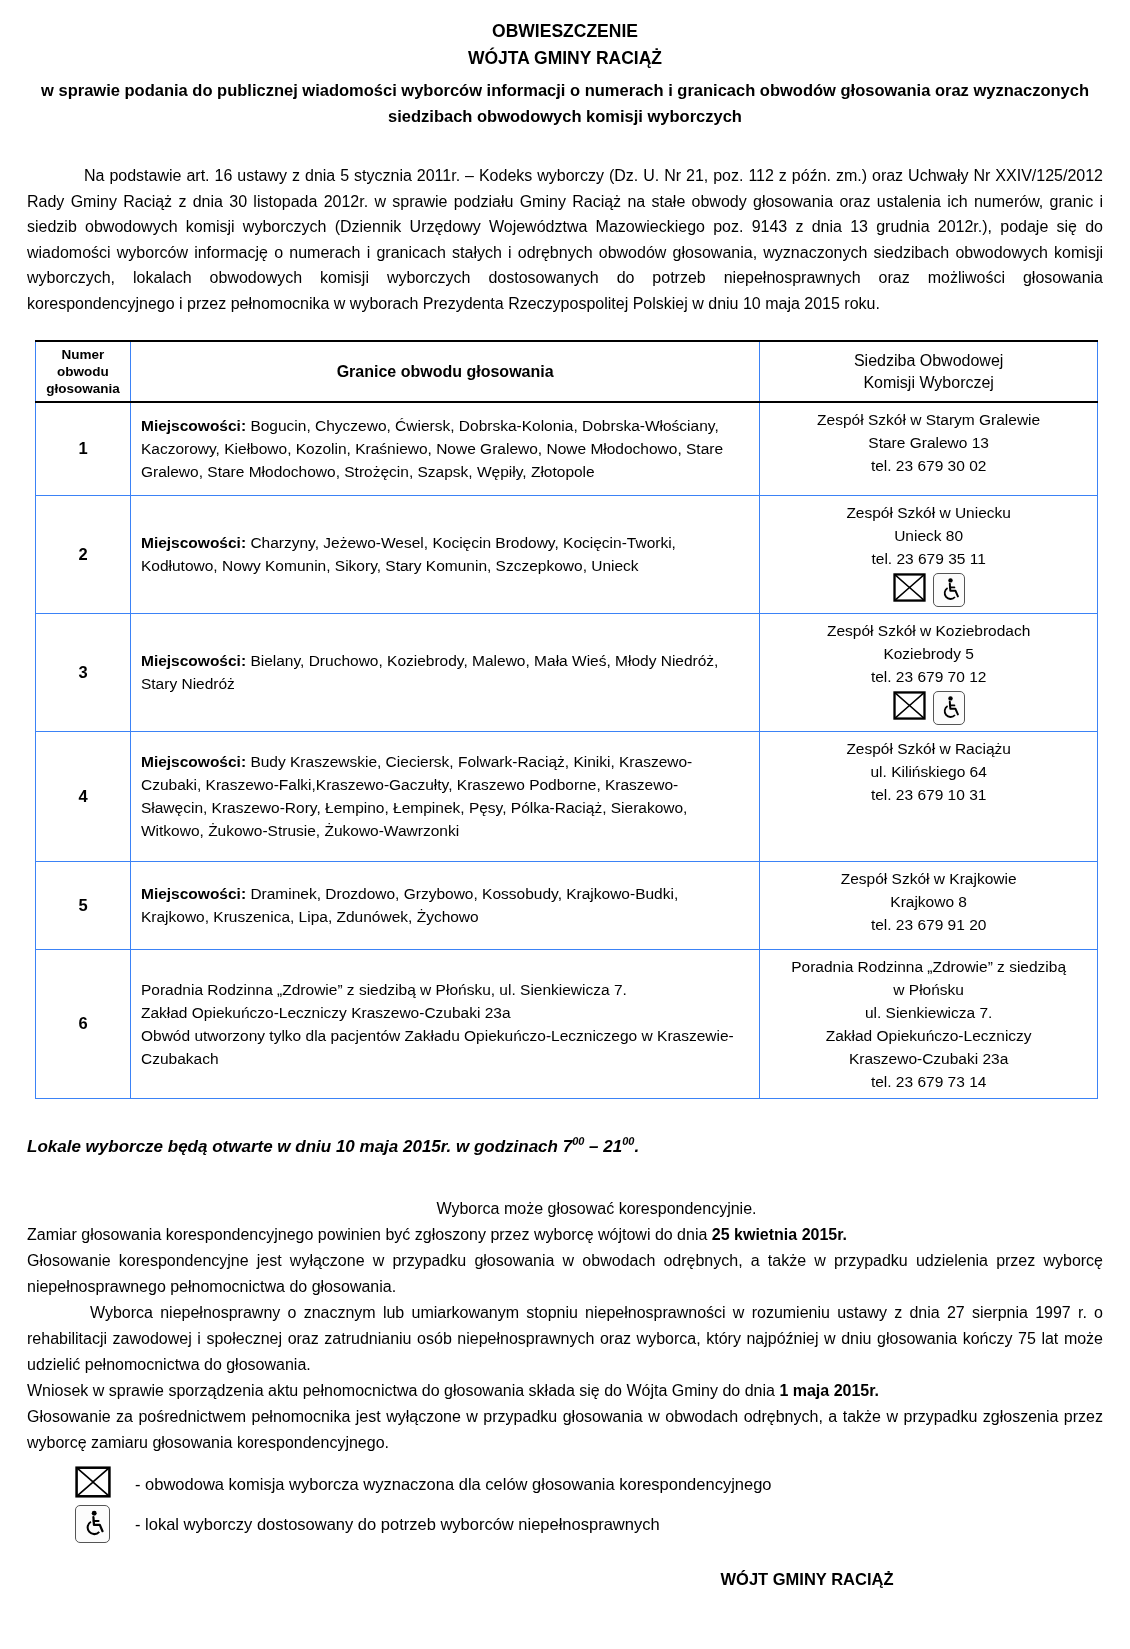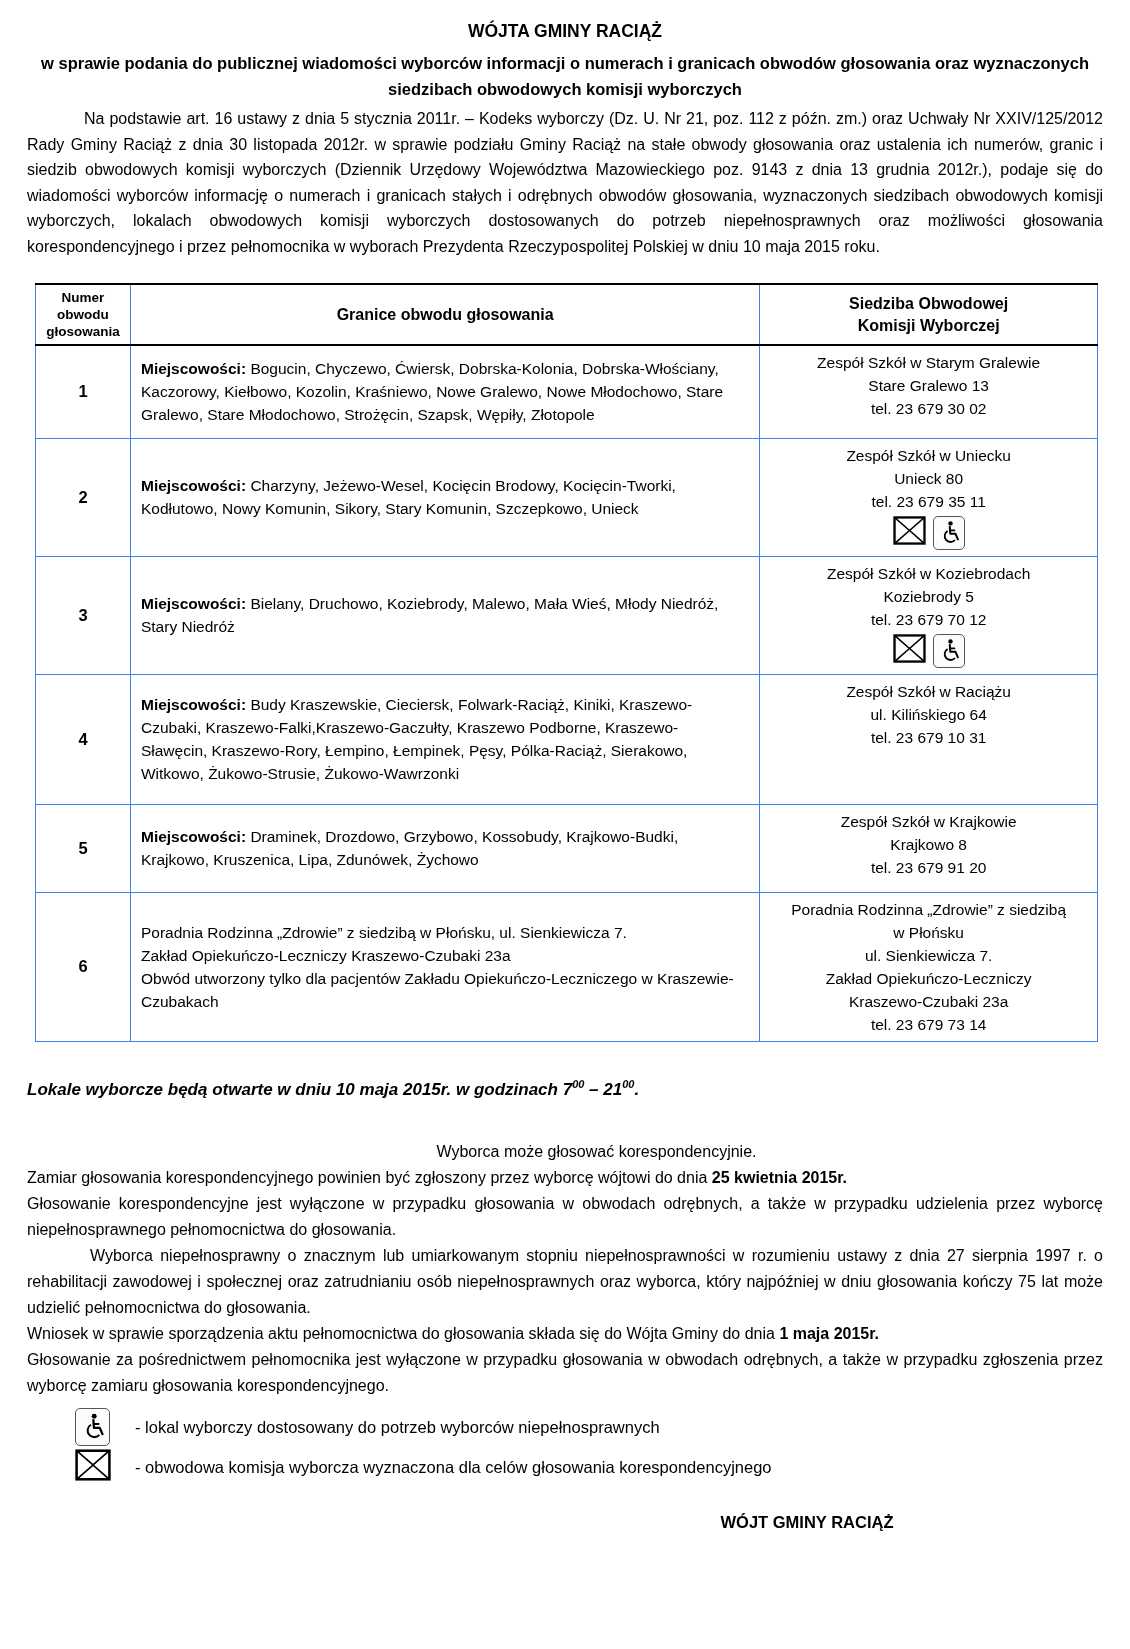--- a/index.html
+++ b/index.html
@@ -11,21 +11,21 @@
     color: #000;
   }
   .page { padding: 14px 27px 30px 27px; }
 
   
   .doc-title { text-align: center; font-weight: bold; font-size: 17.5px; line-height: 27px; margin-top: 4px; }
   .subject { text-align: center; font-weight: bold; font-size: 16.5px; line-height: 26px; margin-top: 5px; padding: 0 10px; }
 
   
   .intro {
-    margin-top: 4px;
+    margin-top: 34px;
     font-size: 16px;
     line-height: 25.5px;
     text-align: justify;
     text-indent: 57px;
   }
 
   
   table.districts {
     margin-top: 24px;
     margin-left: 8px;
@@ -33,21 +33,21 @@
     border-collapse: collapse;
     border: 1px solid #000;
     border-top: 2px solid #000;
     font-size: 15.5px;
     line-height: 23px;
   }
   table.districts th, table.districts td { border: 1px solid #3b82f6; }
   thead tr { border-bottom: 2px solid #000; }
   th.c1 { width: 95px; font-size: 13.5px; line-height: 17px; white-space: pre-line; font-weight: bold; padding: 4px 2px; }
   th.c2 { width: 630px; font-size: 16px; font-weight: bold; }
-  th.c3 { width: 338px; font-size: 16px; line-height: 22px; white-space: pre-line; font-weight: bold; padding: 3px 2px; }
+  th.c3 { width: 338px; font-size: 16px; line-height: 22px; white-space: pre-line; font-weight: normal; padding: 3px 2px; }
   td.num { text-align: center; vertical-align: middle; font-weight: bold; font-size: 16.5px; }
   td.bounds { vertical-align: middle; padding: 8px 20px 8px 10px; text-align: left; }
   td.bounds .blabel { font-weight: bold; }
   td.seat { vertical-align: top; text-align: center; padding: 5px 8px; }
   tr.r1 { height: 93px; }
   tr.r2 { height: 112px; }
   tr.r3 { height: 104px; }
   tr.r4 { height: 130px; }
   tr.r5 { height: 88px; }
   tr.r6 { height: 132px; }
@@ -78,20 +78,21 @@
   
   .signature { margin-left: 615px; width: 330px; text-align: center; margin-top: 26px; }
   .sig-title { font-weight: bold; font-size: 16.5px; }
 </style>
 </head>
 <body>
 
 <div class="page">
 
   <div class="doc-title">
+    <div>OBWIESZCZENIE</div>
     <div>WÓJTA GMINY RACIĄŻ</div>
   </div>
 
   <div class="subject">w sprawie podania do publicznej wiadomości wyborców informacji o numerach i granicach obwodów głosowania oraz wyznaczonych siedzibach obwodowych komisji wyborczych</div>
 
   <p class="intro">Na podstawie art. 16 ustawy z dnia 5 stycznia 2011r. – Kodeks wyborczy (Dz. U. Nr 21, poz. 112 z późn. zm.) oraz Uchwały Nr XXIV/125/2012 Rady Gminy Raciąż z dnia 30 listopada 2012r. w sprawie podziału Gminy Raciąż na stałe obwody głosowania oraz ustalenia ich numerów, granic i siedzib obwodowych komisji wyborczych (Dziennik Urzędowy Województwa Mazowieckiego poz. 9143 z dnia 13 grudnia 2012r.), podaje się do wiadomości wyborców informację o numerach i granicach stałych i odrębnych obwodów głosowania, wyznaczonych siedzibach obwodowych komisji wyborczych, lokalach obwodowych komisji wyborczych dostosowanych do potrzeb niepełnosprawnych oraz możliwości głosowania korespondencyjnego i przez pełnomocnika w wyborach Prezydenta Rzeczypospolitej Polskiej w dniu 10 maja 2015 roku.</p>
 
   <table class="districts">
     <thead>
       <tr>
@@ -223,44 +224,44 @@
   <p class="hours"><span>Lokale wyborcze będą otwarte w dniu 10 maja 2015r.  w godzinach 7</span><sup>00</sup><span> – 21</span><sup>00</sup><span>.</span></p>
 
   <p class="para p1 indent">Wyborca może głosować korespondencyjnie.</p>
   <p class="para"><span>Zamiar głosowania korespondencyjnego powinien być zgłoszony przez wyborcę wójtowi do dnia </span><span class="bold">25 kwietnia 2015r.</span></p>
   <p class="para">Głosowanie korespondencyjne jest wyłączone w przypadku głosowania w obwodach odrębnych, a także w przypadku udzielenia przez wyborcę niepełnosprawnego pełnomocnictwa do głosowania.</p>
   <p class="para indent">Wyborca niepełnosprawny o znacznym lub umiarkowanym stopniu niepełnosprawności w rozumieniu ustawy z dnia 27 sierpnia 1997 r. o rehabilitacji zawodowej i społecznej oraz zatrudnianiu osób niepełnosprawnych oraz wyborca, który najpóźniej w dniu głosowania kończy 75 lat może udzielić pełnomocnictwa do głosowania.</p>
   <p class="para"><span>Wniosek w sprawie sporządzenia aktu pełnomocnictwa do głosowania składa się do Wójta Gminy do dnia </span><span class="bold">1 maja 2015r.</span></p>
   <p class="para">Głosowanie za pośrednictwem pełnomocnika jest wyłączone w przypadku głosowania w obwodach odrębnych, a także w przypadku zgłoszenia przez wyborcę zamiaru głosowania korespondencyjnego.</p>
 
   <div class="legend">
+    <div class="legend-row">
+      <span class="icon-col">
+        <span>
+          <svg viewBox="0 0 34 30" width="36" height="32">
+              <rect x="1.5" y="1.5" width="31" height="27" fill="none" stroke="#000" stroke-width="2.4"></rect>
+              <path d="M1.5 1.5 L17 15 L32.5 1.5 M1.5 28.5 L17 15 L32.5 28.5" fill="none" stroke="#000" stroke-width="1.6"></path>
+            </svg>
+        </span>
+      </span>
+      <span class="legend-label">-  obwodowa komisja wyborcza wyznaczona dla celów głosowania korespondencyjnego</span>
+    </div>
     <div class="legend-row">
       <span class="icon-col">
         <span class="wc-box">
           <svg viewBox="0 0 24 26" width="27" height="32">
             <circle cx="13.5" cy="3.4" r="2.2" fill="#000"></circle>
             <path d="M12.8 6.8 l.5 7 h5.2 l2.4 5.6" fill="none" stroke="#000" stroke-width="2" stroke-linecap="round" stroke-linejoin="round"></path>
             <path d="M13 10.4 h4.4" stroke="#000" stroke-width="1.8" stroke-linecap="round"></path>
             <path d="M10.6 11 a5.9 5.9 0 1 0 7.4 9" fill="none" stroke="#000" stroke-width="1.8"></path>
           </svg>
         </span>
       </span>
       <span class="legend-label">- lokal wyborczy dostosowany do potrzeb wyborców niepełnosprawnych</span>
     </div>
-    <div class="legend-row">
-      <span class="icon-col">
-        <span>
-          <svg viewBox="0 0 34 30" width="36" height="32">
-              <rect x="1.5" y="1.5" width="31" height="27" fill="none" stroke="#000" stroke-width="2.4"></rect>
-              <path d="M1.5 1.5 L17 15 L32.5 1.5 M1.5 28.5 L17 15 L32.5 28.5" fill="none" stroke="#000" stroke-width="1.6"></path>
-            </svg>
-        </span>
-      </span>
-      <span class="legend-label">-  obwodowa komisja wyborcza wyznaczona dla celów głosowania korespondencyjnego</span>
-    </div>
   </div>
 
   <div class="signature">
     <div class="sig-title">WÓJT GMINY RACIĄŻ</div>
 
   </div>
 
 </div>
 
 </body></html>

